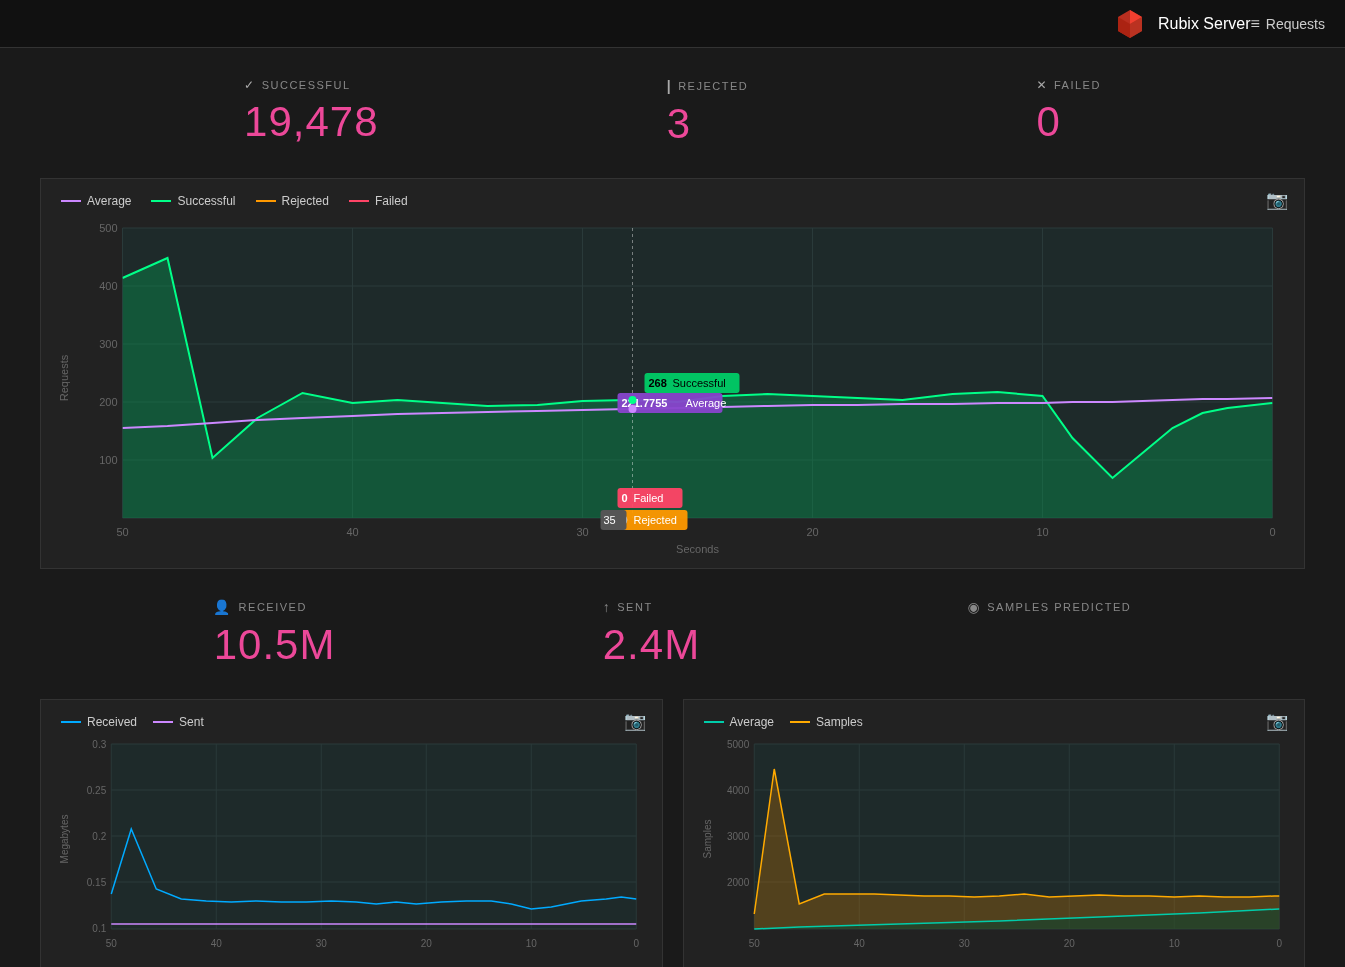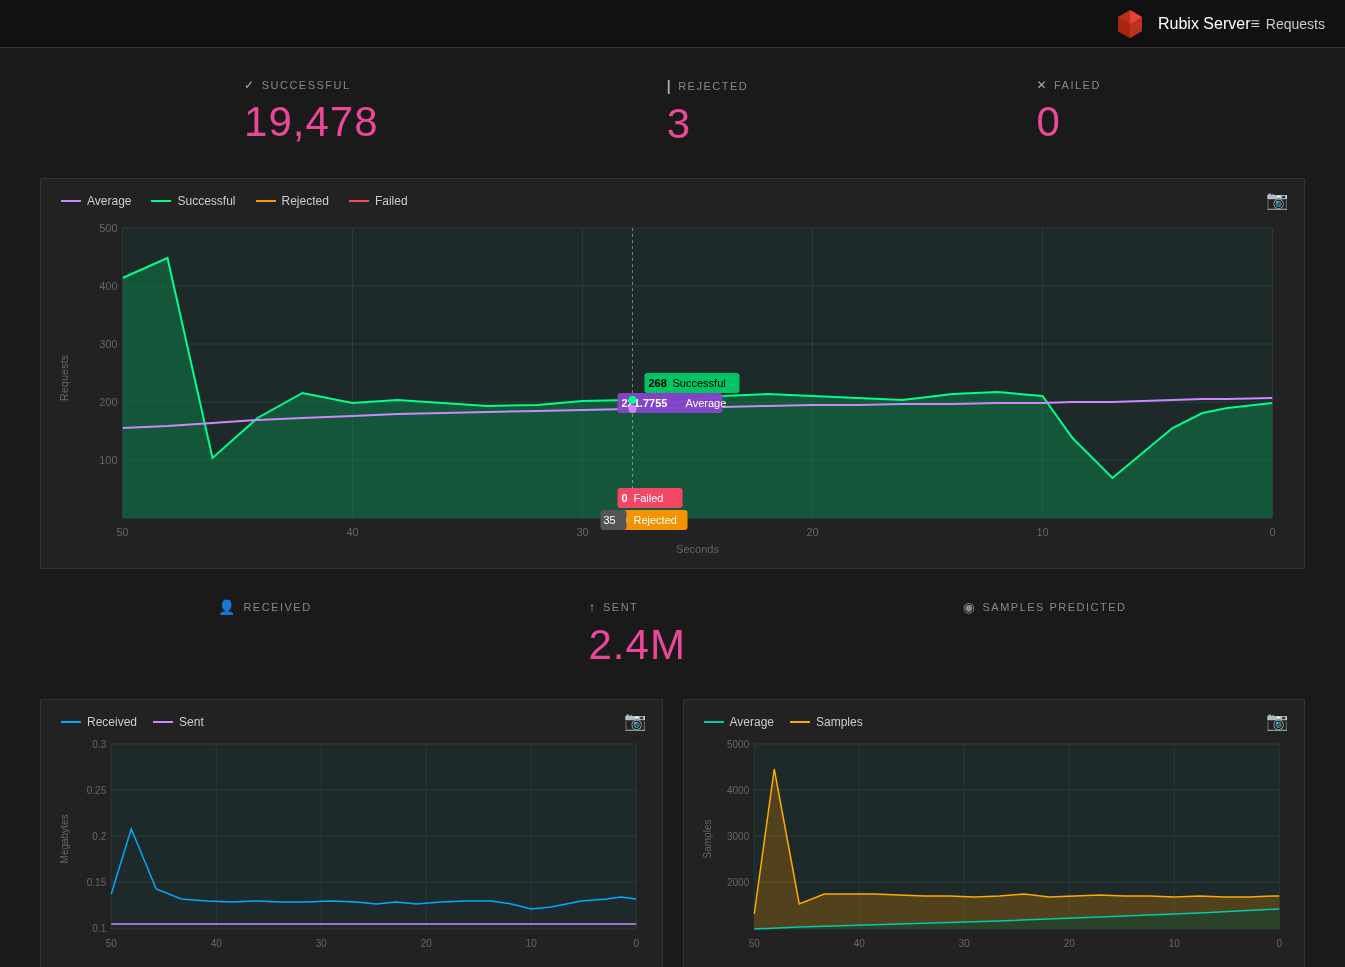--- a/index.html
+++ b/index.html
@@ -287,20 +287,21 @@
     <circle cx="580" cy="191" r="4" fill="#cc88ff"></circle>
   </svg>
 </div>
 
 <div class="bottom-stats">
   <div class="bottom-stat">
     <div class="stat-label">
       <span style="font-size:14px;">👤</span>
       <span>RECEIVED</span>
     </div>
+    <div class="stat-value">10.5M</div>
   </div>
   <div class="bottom-stat">
     <div class="stat-label">
       <span style="font-size:14px;">↑</span>
       <span>SENT</span>
     </div>
     <div class="stat-value">2.4M</div>
   </div>
   <div class="bottom-stat">
     <div class="stat-label">

